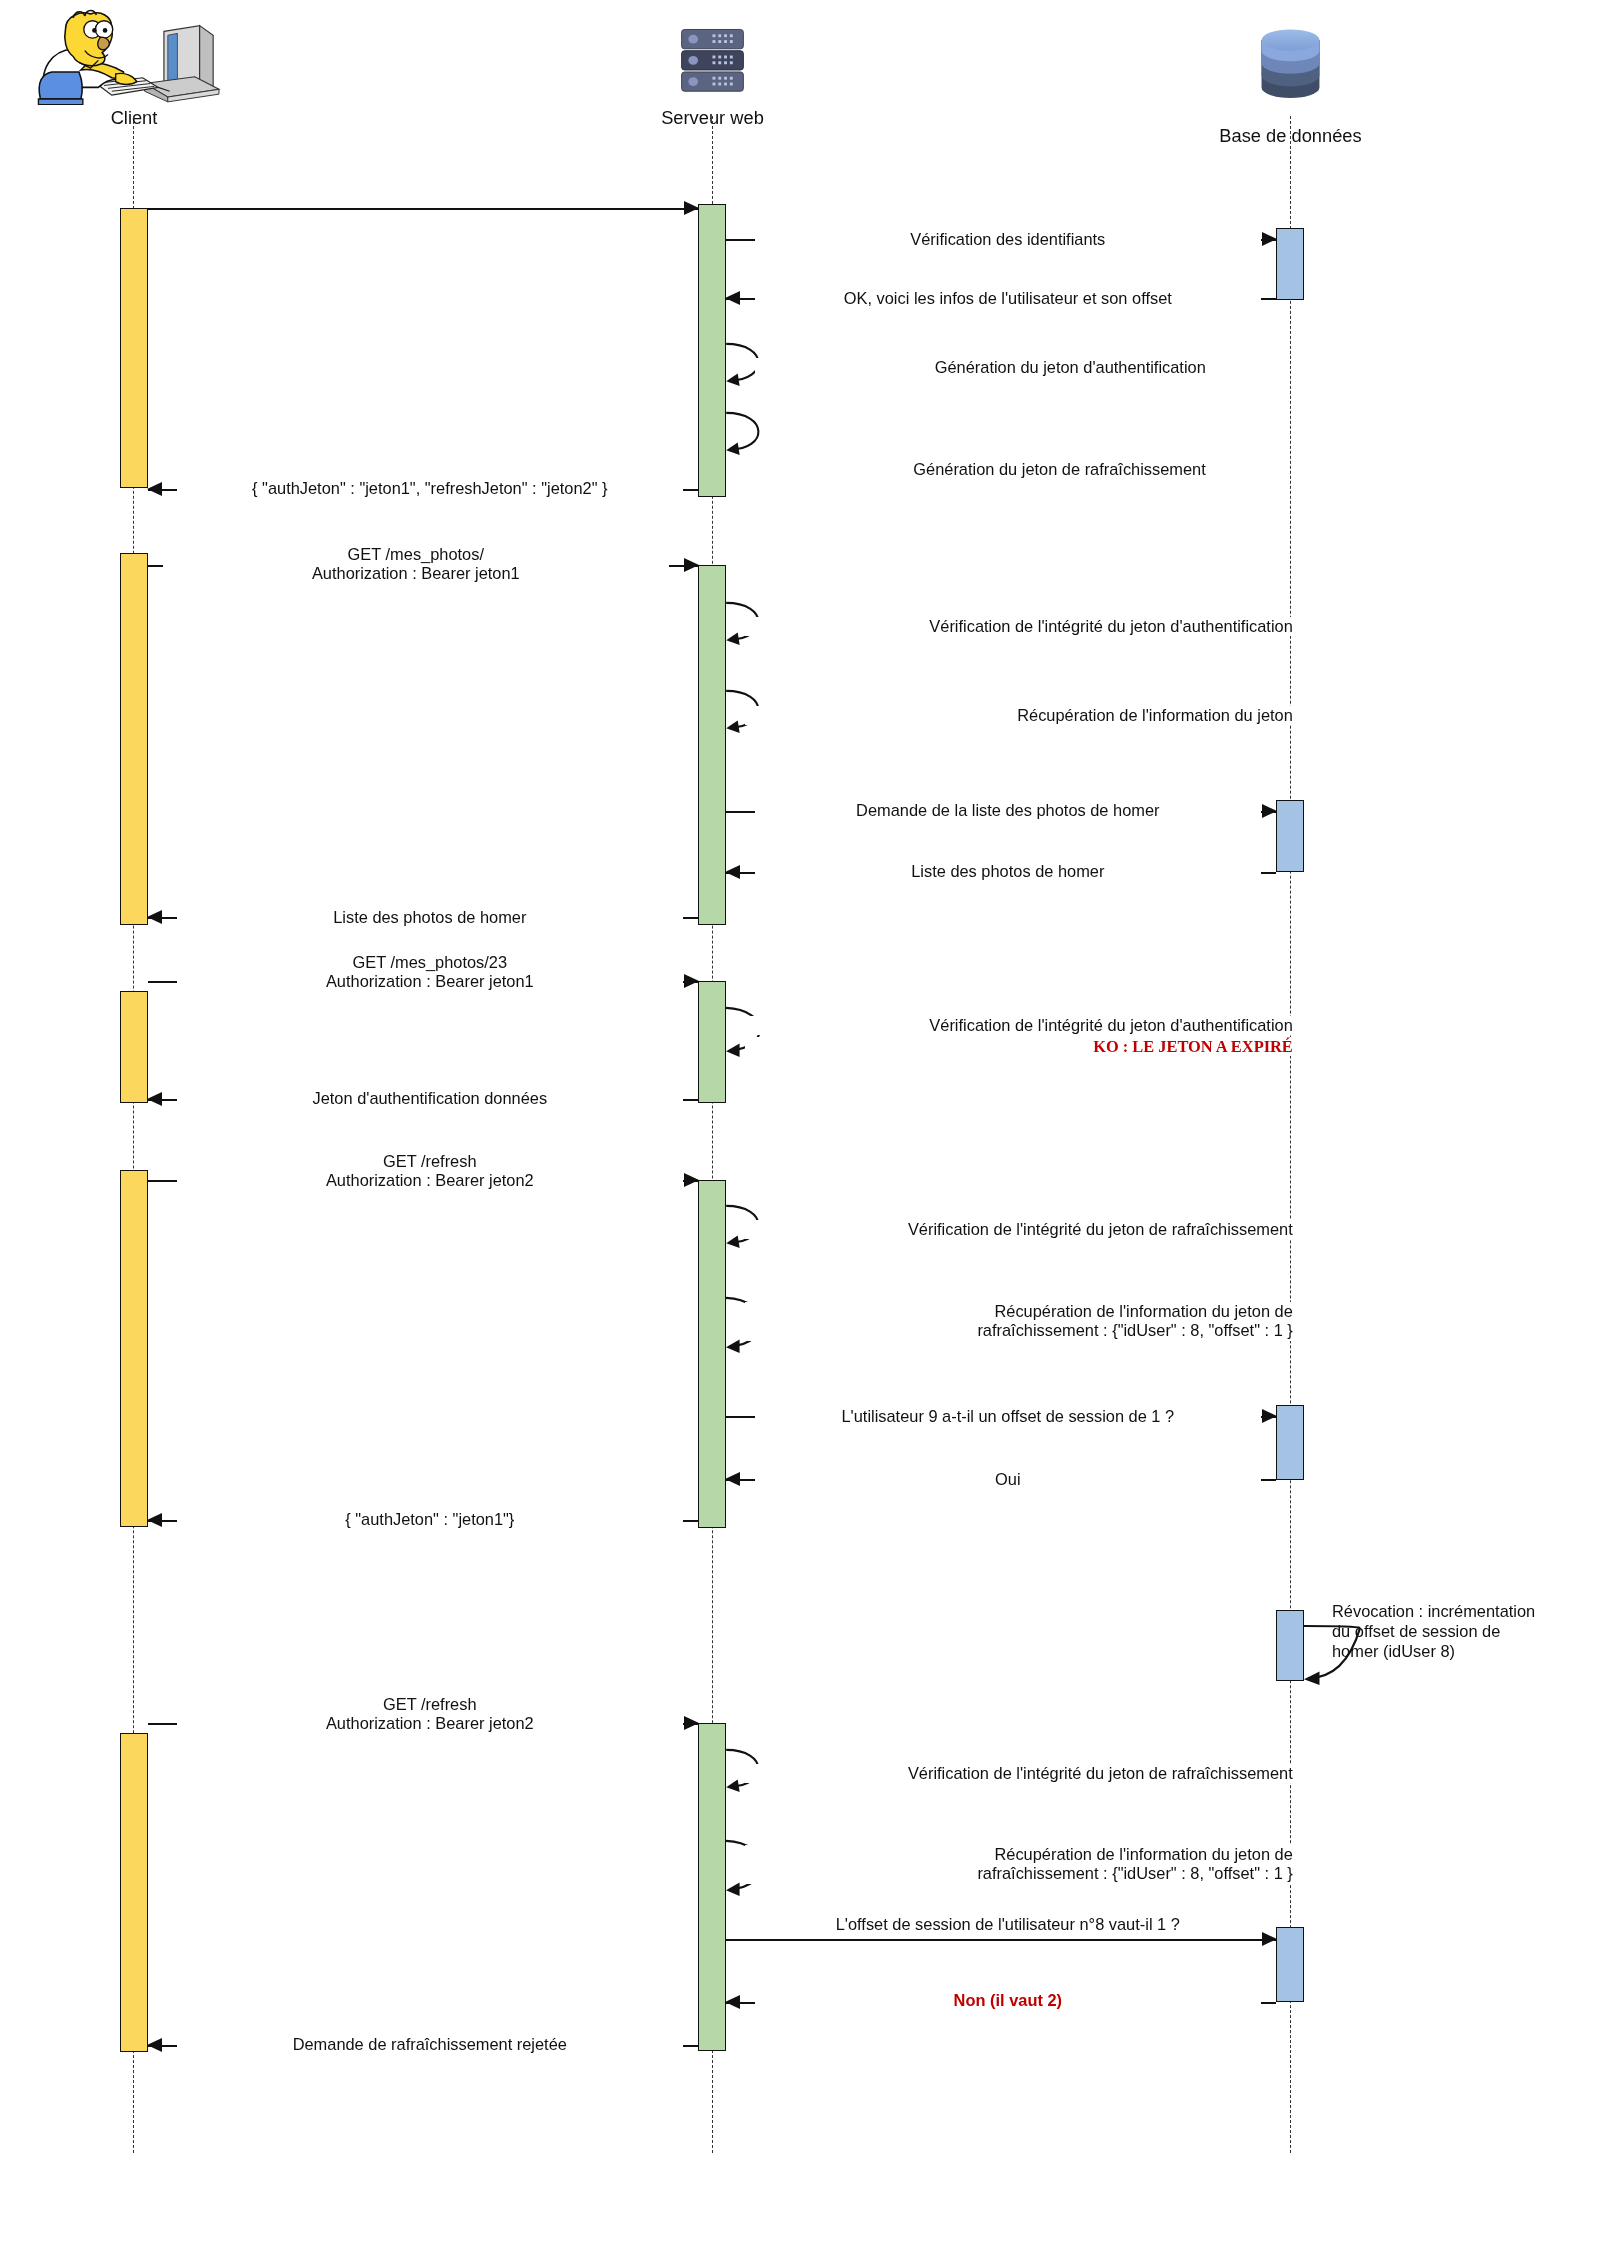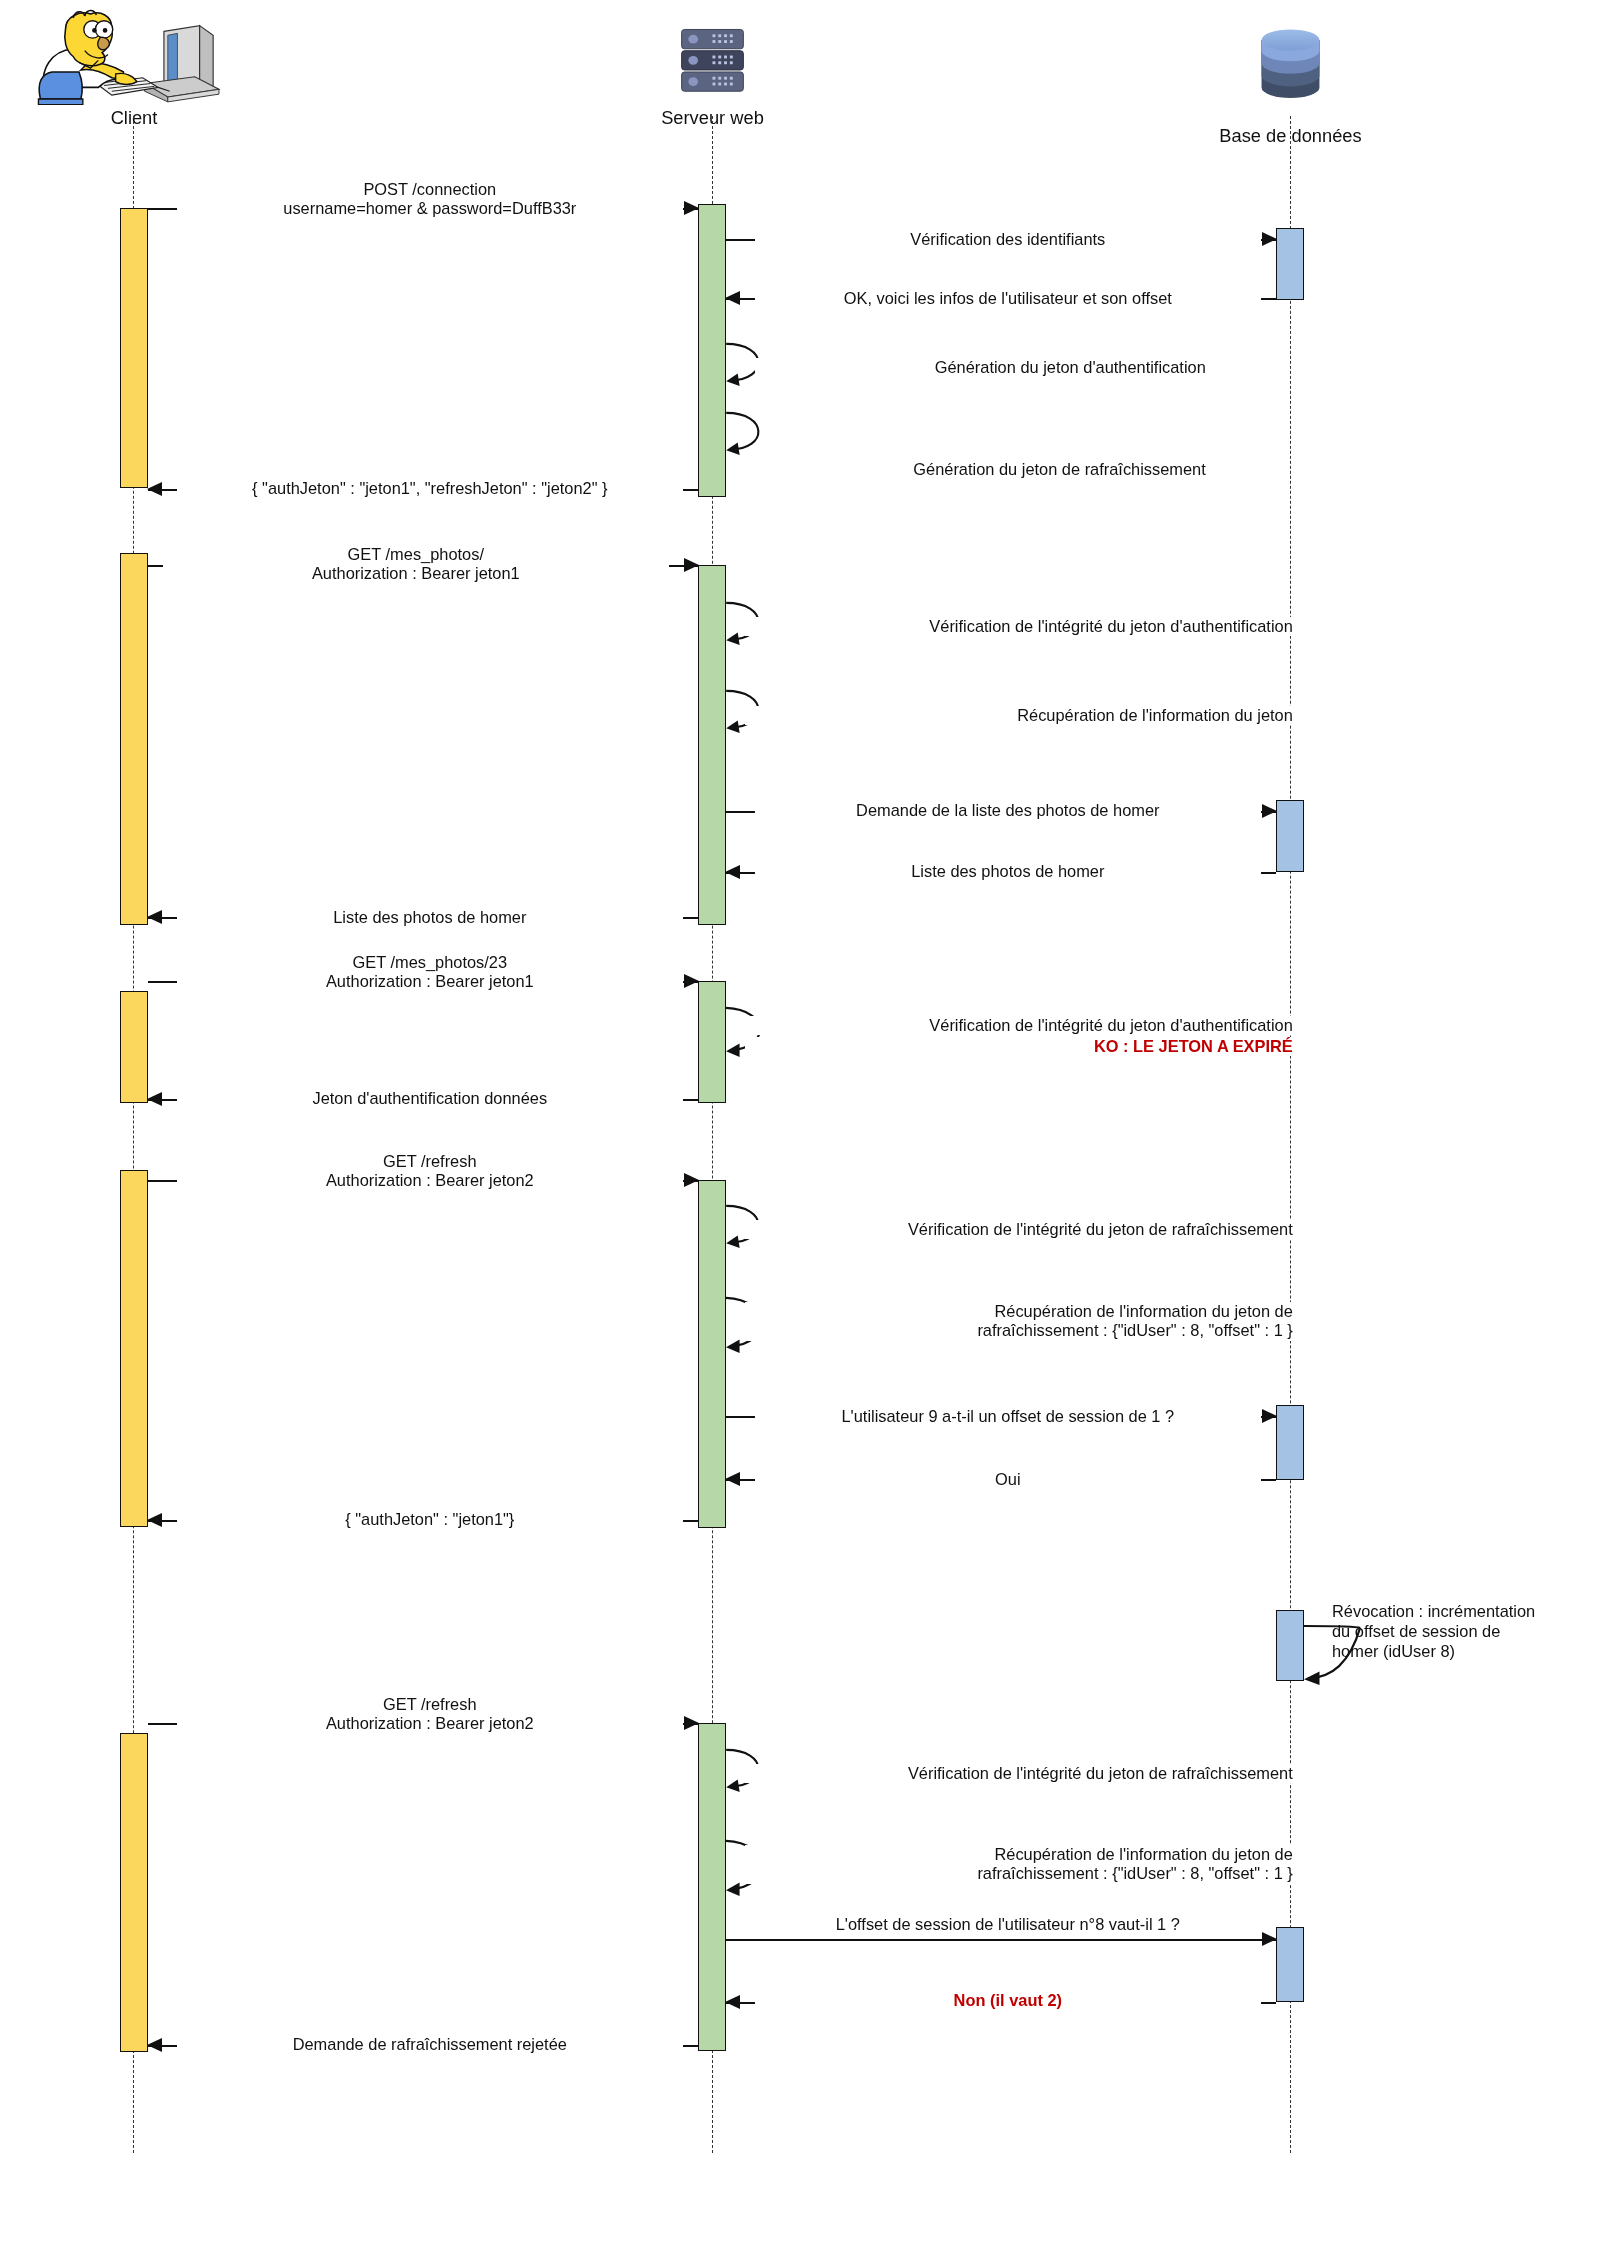--- a/index.html
+++ b/index.html
@@ -164,22 +164,20 @@
   <div class="lifeline" style="left:1290px;top:116px;height:2037px;"></div>
 
   <div class="act client" style="left:120px;top:208px;width:28px;height:280px;"></div>
   <div class="act server" style="left:698px;top:204px;width:28px;height:293px;"></div>
   <div class="act db" style="left:1276px;top:228px;width:28px;height:72px;"></div>
 
   <div class="msg right" style="left:148px;top:208px;width:550px;">
     <div class="line"></div>
       <div class="head"></div>
   </div>
-  <div class="mlabel" style="left:177px;top:180px;width:492px;">POST /connection
-username=homer &amp; password=DuffB33r</div>
 
   <div class="msg right" style="left:726px;top:239px;width:550px;">
     <div class="line"></div>
       <div class="head"></div>
   </div>
   <div class="mlabel" style="left:755px;top:230px;width:492px;">Vérification des identifiants</div>
 
   <div class="msg left" style="left:726px;top:298px;width:550px;">
     <div class="line"></div>
       <div class="head"></div>
@@ -263,21 +261,21 @@
   <div class="mlabel" style="left:177px;top:953px;width:492px;">GET /mes_photos/23
 Authorization : Bearer jeton1</div>
 
   <div class="selfloop" style="left:726px;top:1004px;">
     <svg width="58" height="54" viewBox="0 0 60 56">
         <path d="M0 4 C46 6 46 46 4 48" fill="none" stroke="#111" stroke-width="2.2"></path>
     <path d="M14 41 L0 49 L14 55 Z" fill="#111"></path>
       </svg>
   </div>
   <div class="mlabel left-al" style="left:745px;top:1016px;width:541px;">Vérification de l'intégrité du jeton d'authentification</div>
-  <div class="mlabel left-al red" style="left:745px;top:1037px;width:541px;">KO : LE JETON A EXPIRÉ</div>
+  <div class="mlabel left-al red" style="left:745px;top:1037px;width:541px;font-family:Liberation Serif, serif;">KO : LE JETON A EXPIRÉ</div>
 
   <div class="msg left" style="left:148px;top:1099px;width:550px;">
     <div class="line"></div>
       <div class="head"></div>
   </div>
   <div class="mlabel" style="left:177px;top:1089px;width:492px;">Jeton d'authentification données</div>
 
   <div class="act client" style="left:120px;top:1170px;width:28px;height:357px;"></div>
   <div class="act server" style="left:698px;top:1180px;width:28px;height:348px;"></div>
   <div class="act db" style="left:1276px;top:1405px;width:28px;height:75px;"></div>

